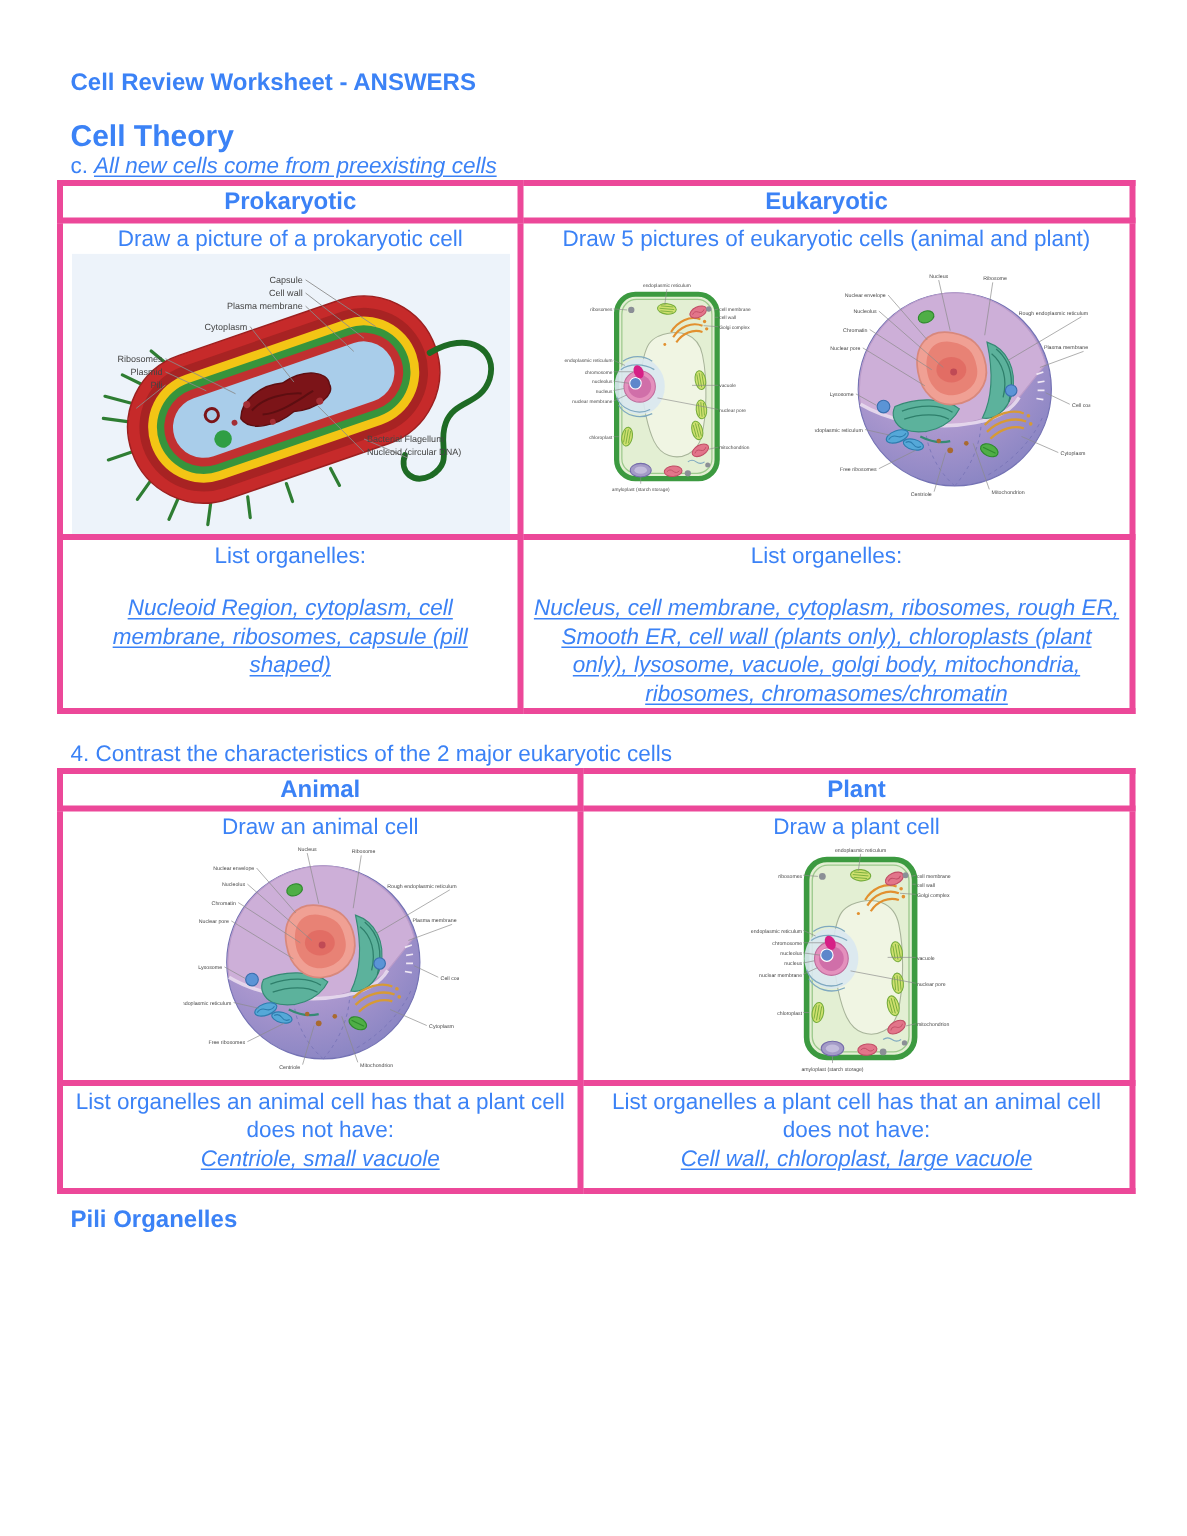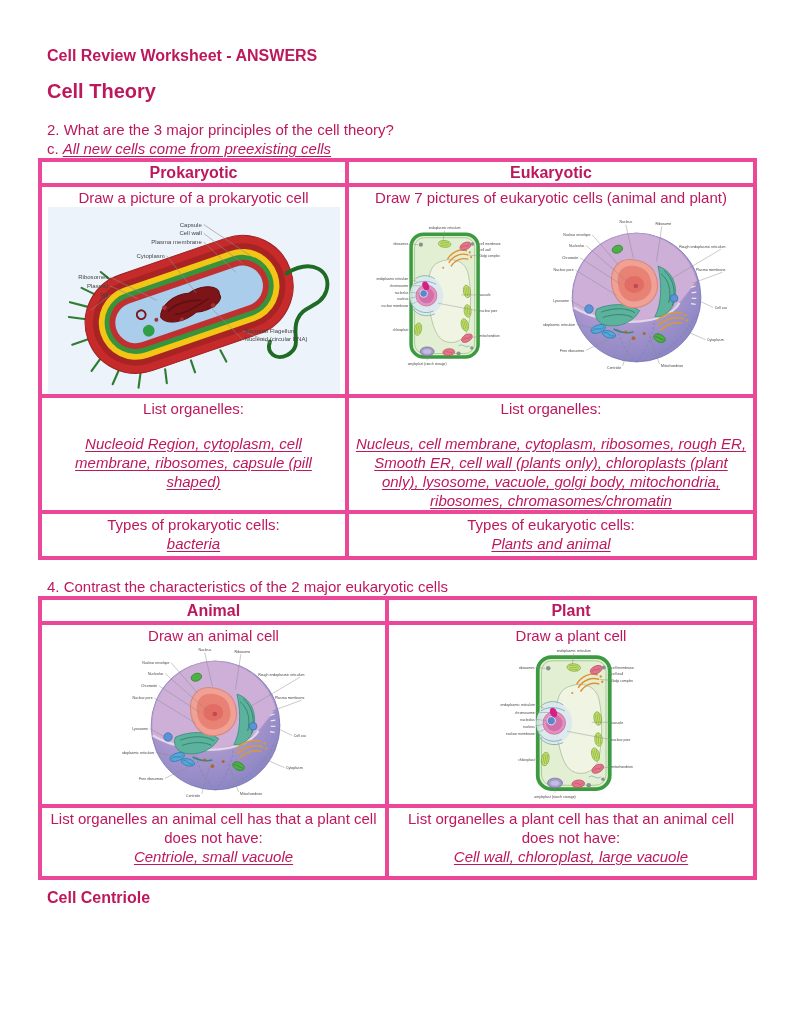--- a/index.html
+++ b/index.html
@@ -1,17 +1,17 @@
 <!DOCTYPE html>
 <html><head>
 <meta charset="utf-8">
 <style>
   html,body{margin:0;padding:0;background:#ffffff;}
   .page{position:relative;width:791px;height:1024px;background:#fff;overflow:hidden;
-        font-family:"Liberation Sans",sans-serif;color:#be185d;font-size:15px;}
+        font-family:"Liberation Sans",sans-serif;color:#3b82f6;font-size:15px;}
   .content{padding:46px 38px 0 38px;}
   h1.title{font-size:16px;font-weight:bold;margin:0 0 0 9px;line-height:19px;}
   h2.heading{font-size:20px;font-weight:bold;margin:17px 0 0 9px;line-height:19px;}
   h3.footer-heading{font-size:16px;font-weight:bold;margin:8px 0 0 9px;line-height:19px;}
   p.q{margin:0 0 0 9px;line-height:19px;}
   p.q.gap{margin-top:19px;}
   .ans{font-style:italic;text-decoration:underline;text-underline-offset:2px;}
   .pfx{margin-right:4px;}
   .sp{margin-left:5px;}
   table.ws{border-collapse:collapse;table-layout:fixed;width:715px;margin-top:0;}
@@ -296,21 +296,20 @@
     </defs>
   </svg>
 
   <div class="content">
 
     <h1 class="title">Cell Review Worksheet - ANSWERS</h1>
 
     <h2 class="heading">Cell Theory</h2>
 
 
-    <p class="q gap">2. What are the 3 major principles of the cell theory?</p>
     <p class="q"><span class="pfx">c.</span><span class="ans">All new cells come from preexisting cells</span></p>
 
 
     <table class="ws">
       <colgroup>
           <col style="width:307px">
           <col style="width:408px">
         </colgroup>
       <tbody>
           <tr>
@@ -320,49 +319,39 @@
       <tr>
         <td class="h-draw1">
           <div class="cell-label">Draw a picture of a prokaryotic cell</div>
           <div class="img-center">
             <svg width="292" height="187">
                   <use href="#sym-bacterium"></use>
                 </svg>
           </div>
         </td>
         <td class="h-draw1">
-          <div class="cell-label">Draw 7 pictures of eukaryotic cells (animal and plant)</div>
+          <div class="cell-label">Draw 5 pictures of eukaryotic cells (animal and plant)</div>
           <div class="img-row">
             <svg width="133" height="148" style="margin-top:6px">
                   <use href="#sym-plant"></use>
                 </svg>
             <svg width="184" height="158">
                   <use href="#sym-animal"></use>
                 </svg>
           </div>
         </td>
       </tr>
       <tr>
         <td class="h-list1">
           <div class="cell-label">List organelles:</div>
           <div class="cell-answer ans">Nucleoid Region, cytoplasm, cell membrane, ribosomes, capsule (pill shaped)</div>
         </td>
         <td class="h-list1">
           <div class="cell-label">List organelles:</div>
           <div class="cell-answer ans">Nucleus, cell membrane, cytoplasm, ribosomes, rough ER, Smooth ER, cell wall (plants only), chloroplasts (plant only), lysosome, vacuole, golgi body, mitochondria, ribosomes, chromasomes/chromatin</div>
-        </td>
-      </tr>
-      <tr>
-        <td class="h-types1 pad-top">
-          <div class="cell-label">Types of prokaryotic cells:</div>
-          <div class="cell-answer tight ans">bacteria</div>
-        </td>
-        <td class="h-types1 pad-top">
-          <div class="cell-label">Types of eukaryotic cells:</div>
-          <div class="cell-answer tight ans">Plants and animal</div>
         </td>
       </tr>
     </tbody>
       </table>
 
     <p class="q" style="margin-top:17px">4. Contrast the characteristics of the 2 major eukaryotic cells</p>
 
     <table class="ws">
       <colgroup>
           <col style="width:347px">
@@ -397,16 +386,16 @@
           <div class="cell-answer tight ans">Centriole, small vacuole</div>
         </td>
         <td class="h-list2 pad-top">
           <div class="cell-label">List organelles a plant cell has that an animal cell does not have:</div>
           <div class="cell-answer tight ans">Cell wall, chloroplast, large vacuole</div>
         </td>
       </tr>
     </tbody>
       </table>
 
-    <h3 class="footer-heading">Cell Centriole</h3>
+    <h3 class="footer-heading">Pili Organelles</h3>
 
   </div>
 </div>
 
 </body></html>

